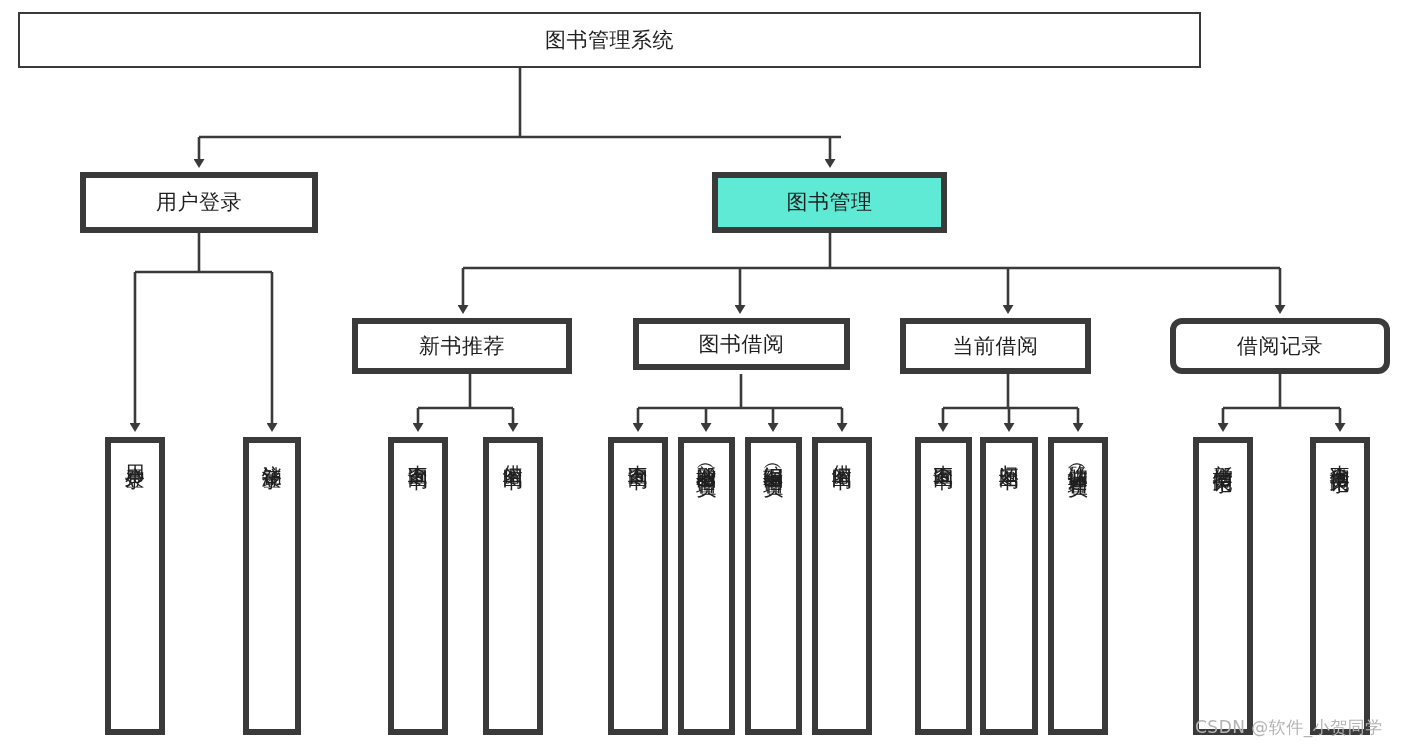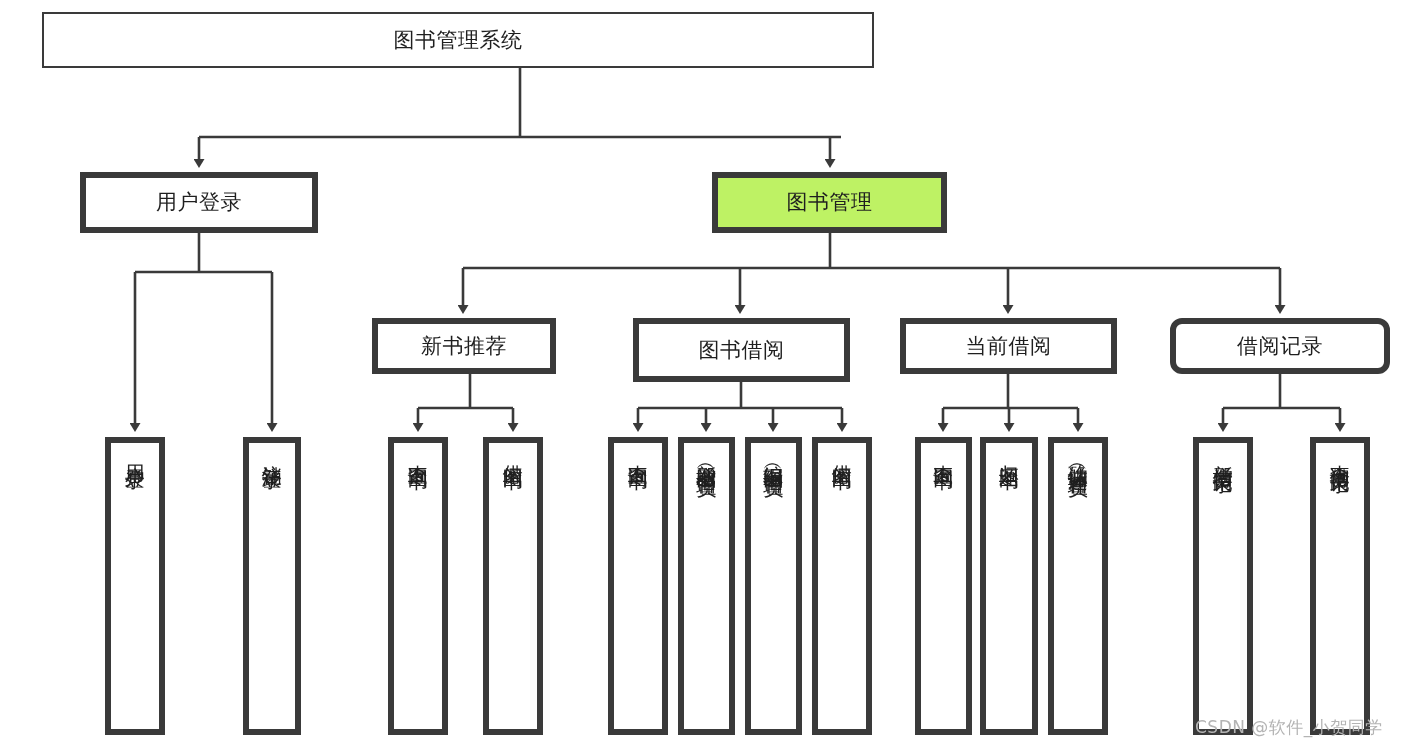--- a/index.html
+++ b/index.html
@@ -117,38 +117,38 @@
       <path d="M1009,408 L1009,424" marker-end="url(#arrow)"></path>
       <path d="M1078,408 L1078,424" marker-end="url(#arrow)"></path>
 
       <path d="M1280,374 L1280,408"></path>
       <path d="M1223,408 L1340,408"></path>
       <path d="M1223,408 L1223,424" marker-end="url(#arrow)"></path>
       <path d="M1340,408 L1340,424" marker-end="url(#arrow)"></path>
     </g>
   </svg>
 
-  <div class="node root" style="left: 18px; top: 12px; width: 832px; height: 56px; border-color: rgb(58, 58, 58); background: rgb(255, 255, 255); margin-left: 24px;">
+  <div class="node root" style="left: 18px; top: 12px; width: 1183px; height: 56px; border-color: rgb(58, 58, 58); background: rgb(255, 255, 255);">
     <span class="node-label" style="color: rgb(31, 31, 31);">图书管理系统</span>
   </div>
 
   <div class="node" style="left: 80px; top: 172px; width: 238px; height: 61px; border-color: rgb(58, 58, 58); background: rgb(255, 255, 255);">
     <span class="node-label" style="color: rgb(31, 31, 31);">用户登录</span>
   </div>
-  <div class="node" style="left: 712px; top: 172px; width: 235px; height: 61px; border-color: rgb(58, 58, 58); background: #bef264;">
+  <div class="node" style="left: 712px; top: 172px; width: 235px; height: 61px; border-color: rgb(58, 58, 58); background: #5eead4;">
     <span class="node-label" style="color: rgb(31, 31, 31);">图书管理</span>
   </div>
 
-  <div class="node" style="left: 372px; top: 318px; width: 184px; height: 56px; border-color: rgb(58, 58, 58); background: rgb(255, 255, 255);">
+  <div class="node" style="left: 352px; top: 318px; width: 220px; height: 56px; border-color: rgb(58, 58, 58); background: rgb(255, 255, 255);">
     <span class="node-label" style="color: rgb(31, 31, 31);">新书推荐</span>
   </div>
-  <div class="node" style="left: 633px; top: 318px; width: 217px; height: 64px; border-color: rgb(58, 58, 58); background: rgb(255, 255, 255);">
+  <div class="node" style="left: 633px; top: 318px; width: 217px; height: 52px; border-color: rgb(58, 58, 58); background: rgb(255, 255, 255);">
     <span class="node-label" style="color: rgb(31, 31, 31);">图书借阅</span>
   </div>
-  <div class="node" style="left: 900px; top: 318px; width: 217px; height: 56px; border-color: rgb(58, 58, 58); background: rgb(255, 255, 255);">
+  <div class="node" style="left: 900px; top: 318px; width: 191px; height: 56px; border-color: rgb(58, 58, 58); background: rgb(255, 255, 255);">
     <span class="node-label" style="color: rgb(31, 31, 31);">当前借阅</span>
   </div>
   <div class="node" style="left: 1170px; top: 318px; width: 220px; height: 56px; border-color: rgb(58, 58, 58); background: rgb(255, 255, 255); border-radius: 12px;">
     <span class="node-label" style="color: rgb(31, 31, 31);">借阅记录</span>
   </div>
 
   <div class="node leaf" style="left: 105px; top: 437px; width: 60px; height: 298px; border-color: rgb(58, 58, 58); background: rgb(255, 255, 255);">
     <span class="node-label" style="color: rgb(31, 31, 31);">用户登录</span>
   </div>
   <div class="node leaf" style="left: 243px; top: 437px; width: 58px; height: 298px; border-color: rgb(58, 58, 58); background: rgb(255, 255, 255);">

